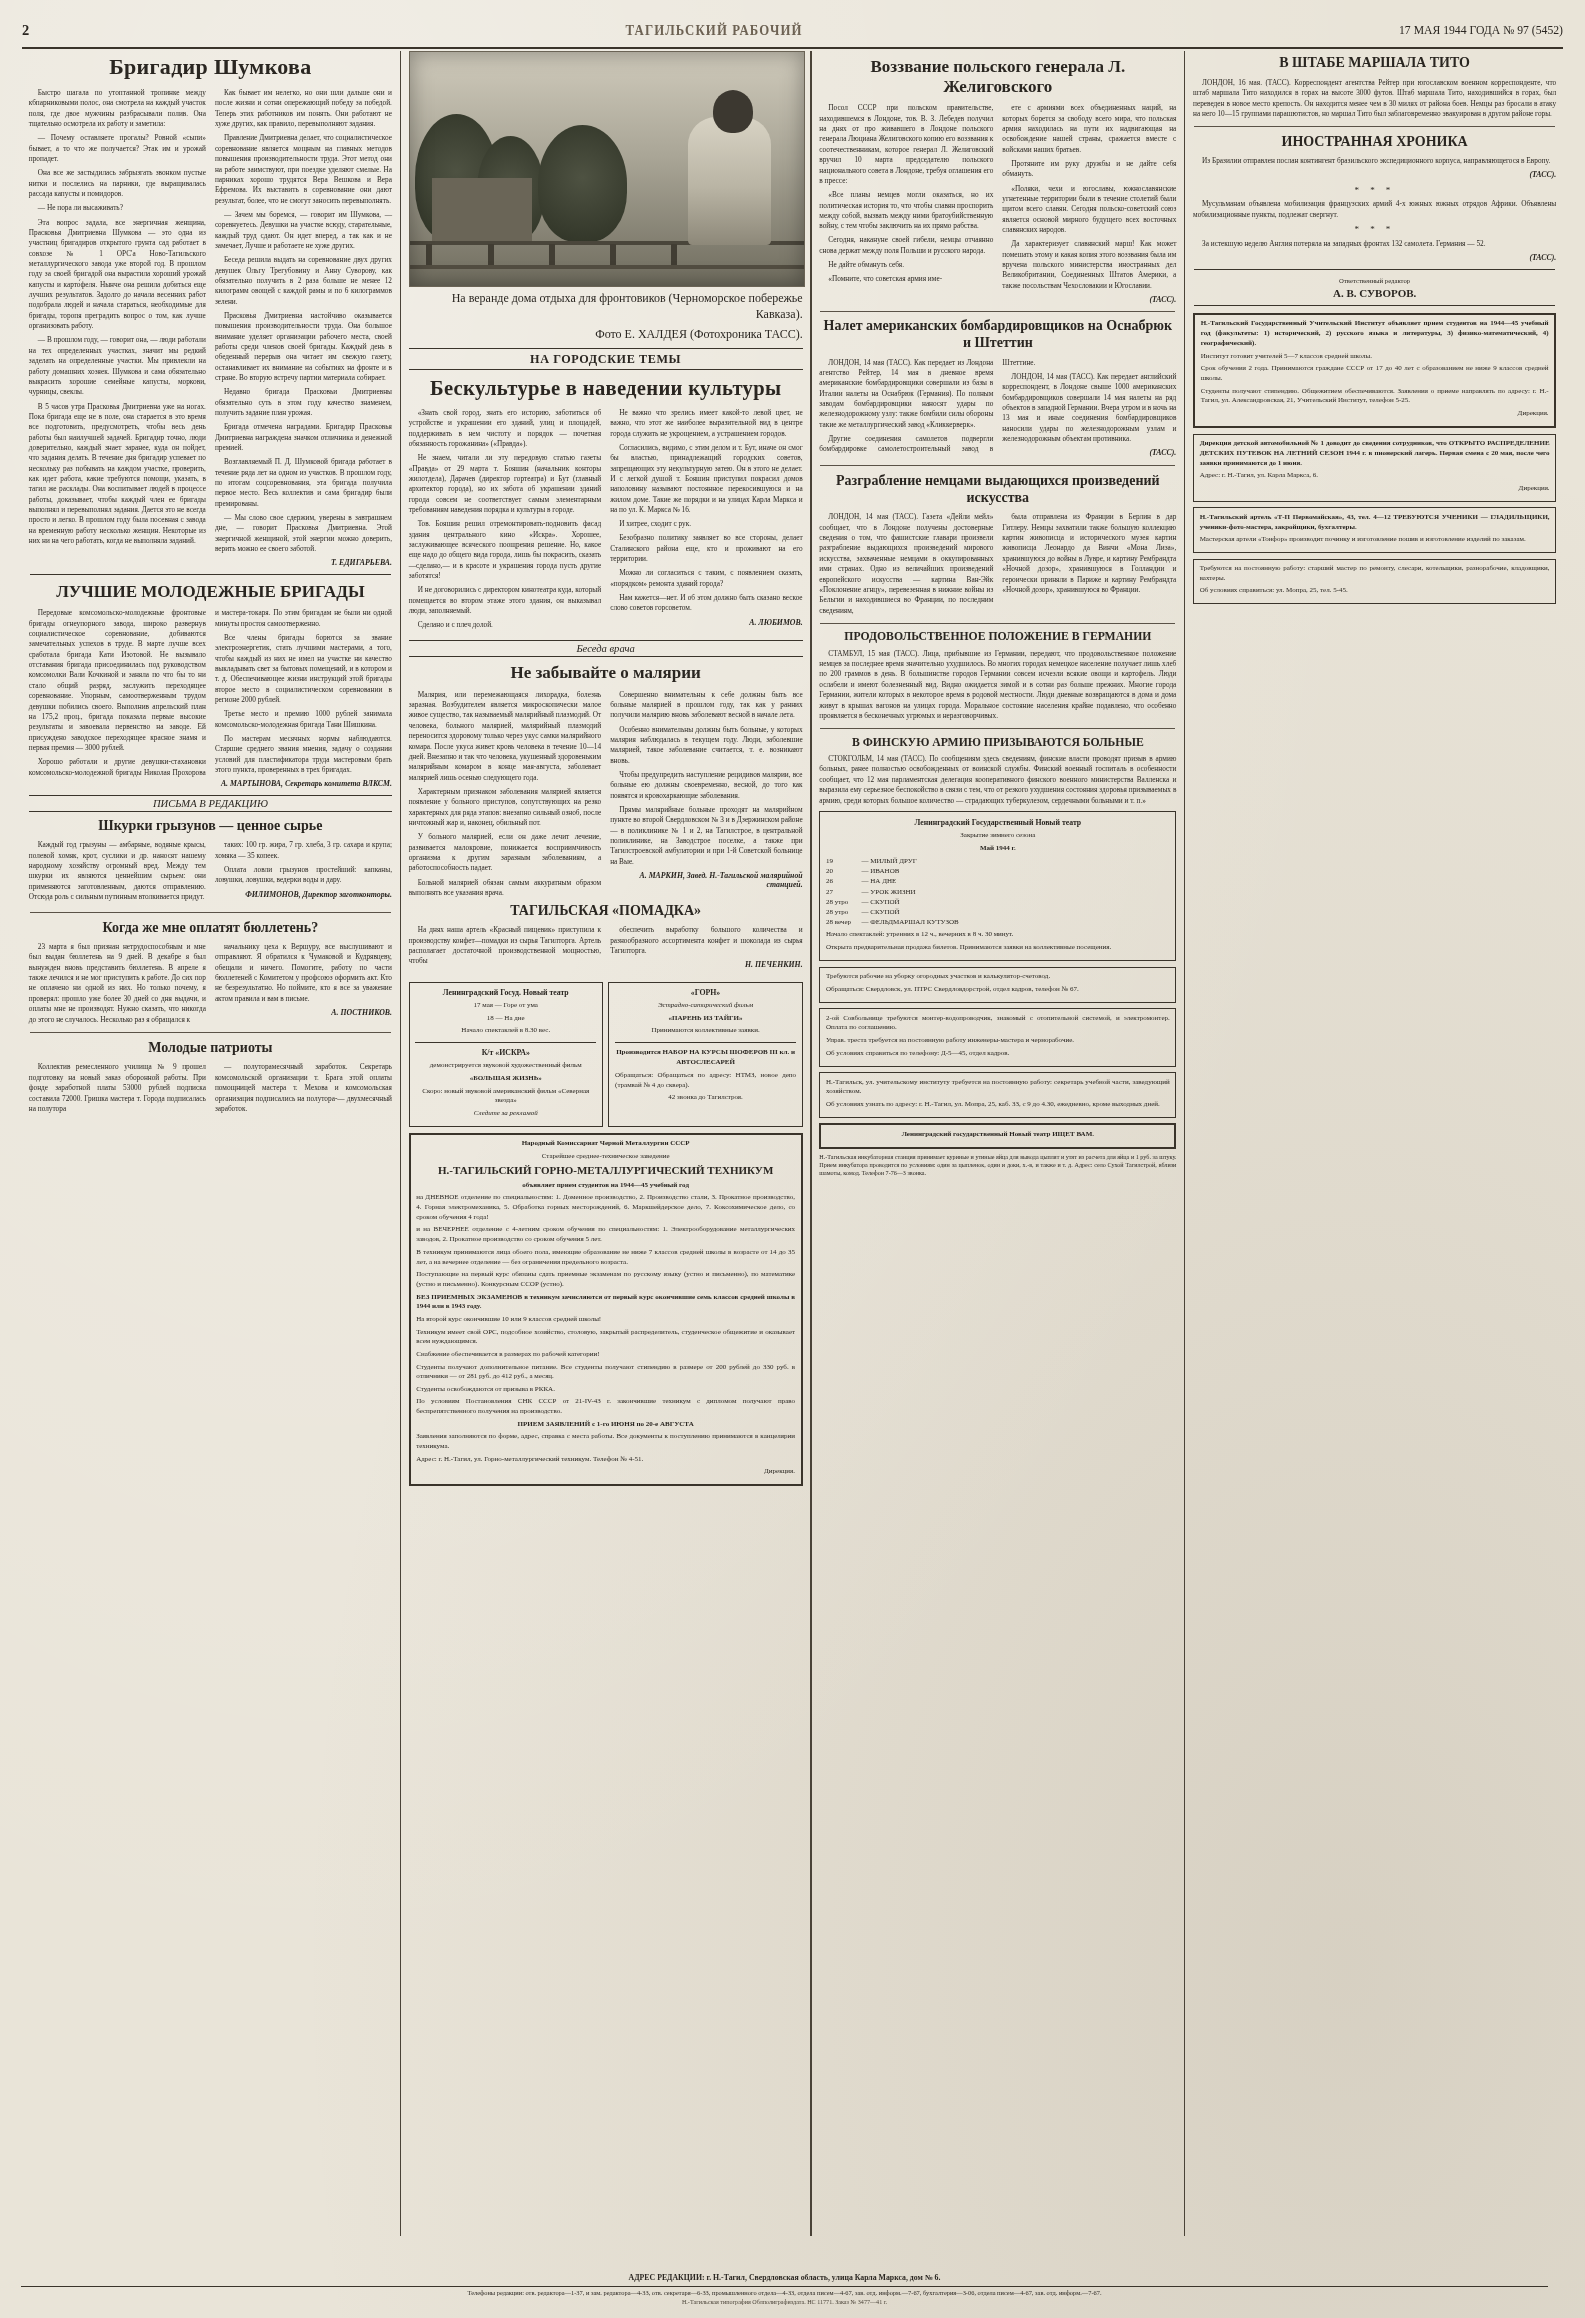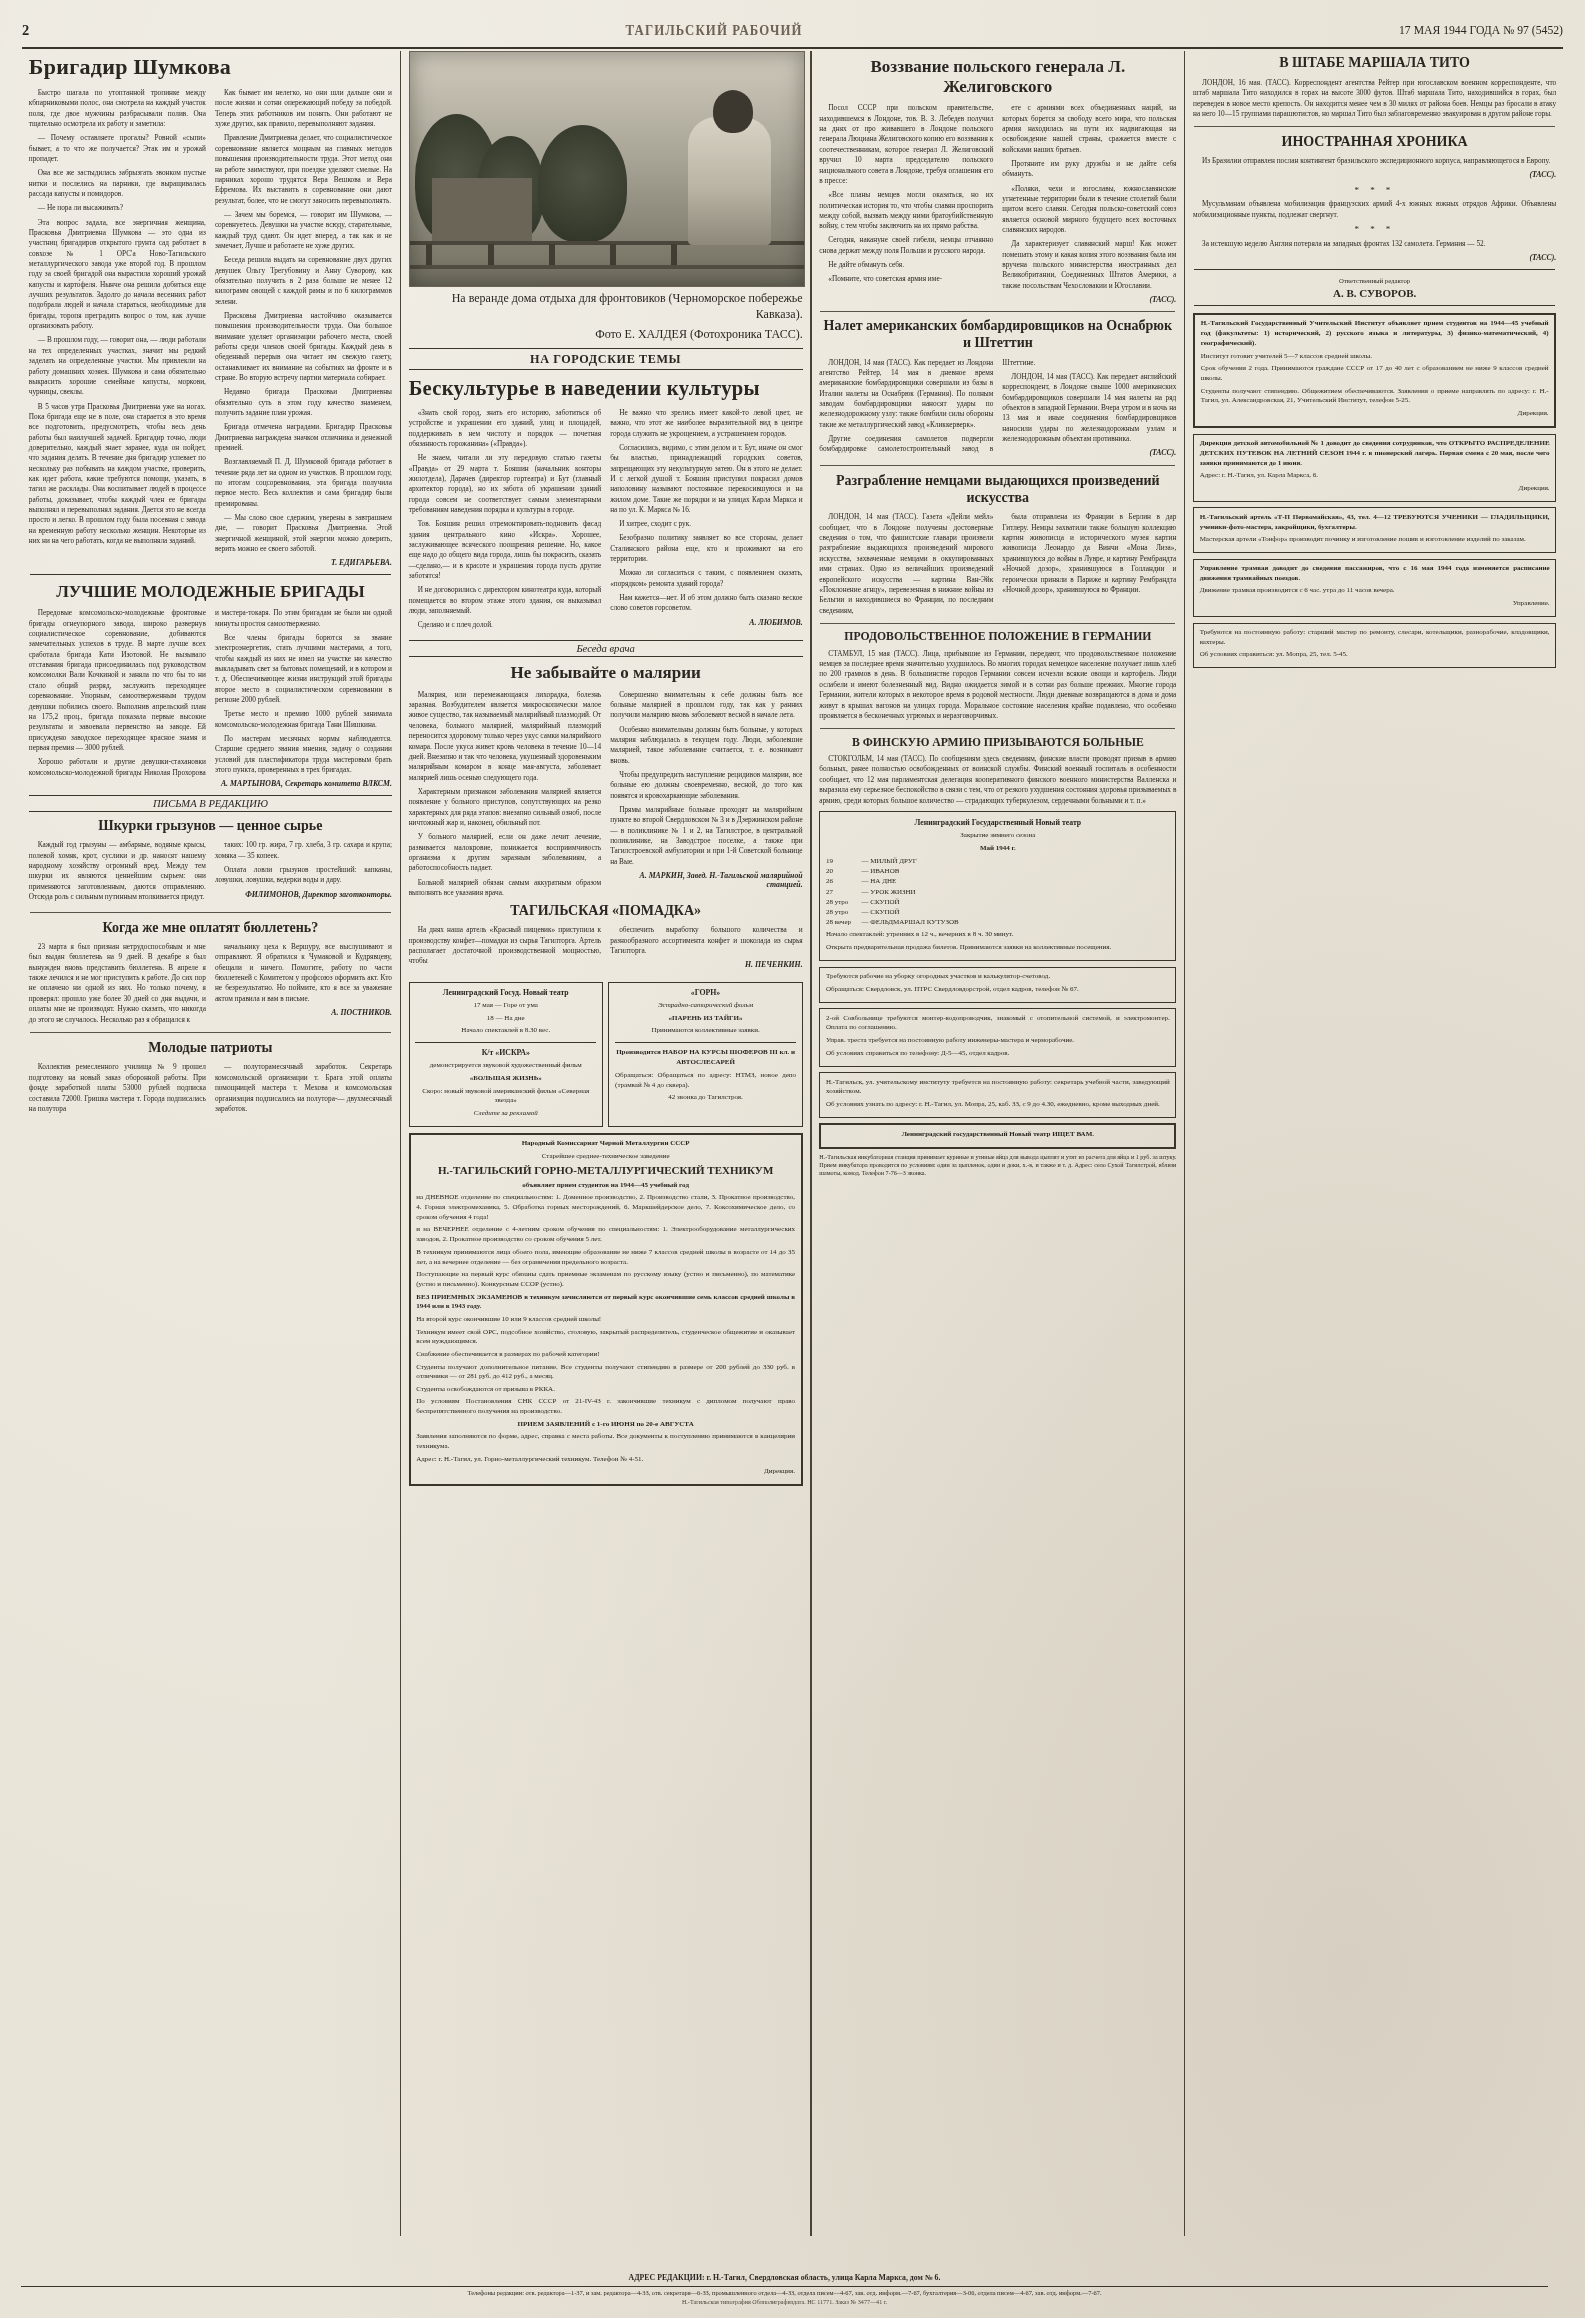--- a/index.html
+++ b/index.html
@@ -46,21 +46,21 @@
   }
   .colset{display:flex;height:100%;}
   .col{position:relative;padding:0 7.8px;box-sizing:border-box;}
   .vline{width:1.1px;background:#4a4338;flex:0 0 1.1px;margin:0;}
   .c1{width:24.6%;}
   .c2{width:26.6%;}
   .c3{width:24.2%;}
   .c4{width:24.6%;}
   
   h1.head{
-    font-size:22px;font-weight:bold;text-align:left;margin:3.3px 0 7.8px;
+    font-size:22px;font-weight:bold;text-align:center;margin:3.3px 0 7.8px;
     letter-spacing:0.3px;
   }
   h2.head{
     font-size:17px;font-weight:bold;text-align:center;margin:5.6px 0 6.7px;line-height:1.18;
   }
   h3.head{
     font-size:14px;font-weight:bold;text-align:center;margin:4.4px 0 5.6px;line-height:1.2;
   }
   h4.head{
     font-size:11.7px;font-weight:bold;text-align:center;margin:3.3px 0 4.4px;line-height:1.2;
@@ -479,25 +479,20 @@
           <div class="adline bold">Дирекция детской автомобильной № 1 доводит до сведения сотрудников, что ОТКРЫТО РАСПРЕДЕЛЕНИЕ ДЕТСКИХ ПУТЕВОК НА ЛЕТНИЙ СЕЗОН 1944 г. в пионерский лагерь. Первая смена с 20 мая, после чего заявки принимаются до 1 июня.</div>
           <div class="adline">Адрес: г. Н.-Тагил, ул. Карла Маркса, 6.</div>
           <div class="adline" style="text-align:right">Дирекция.</div>
         </div>
 
         <div class="box">
           <div class="adline bold">Н.-Тагильский артель «Т-П Первомайская», 43, тел. 4—12 ТРЕБУЮТСЯ УЧЕНИКИ — ГЛАДИЛЬЩИКИ, ученики-фото-мастера, закройщики, бухгалтеры.</div>
           <div class="adline">Мастерская артели «Тонфор» производит починку и изготовление пошив и изготовление изделий по заказам.</div>
         </div>
 
-        <div class="box">
-          <div class="adline bold">Управление трамвая доводит до сведения пассажиров, что с 16 мая 1944 года изменяется расписание движения трамвайных поездов.</div>
-          <div class="adline">Движение трамвая производится с 6 час. утра до 11 часов вечера.</div>
-          <div class="adline" style="text-align:right">Управление.</div>
-        </div>
 
         <div class="box">
           <div class="adline">Требуются на постоянную работу: старший мастер по ремонту, слесари, котельщики, разнорабочие, кладовщики, вахтеры.</div>
           <div class="adline">Об условиях справиться: ул. Мопра, 25, тел. 5-45.</div>
         </div>
       </div>
 
     </div>
   </div>
 

